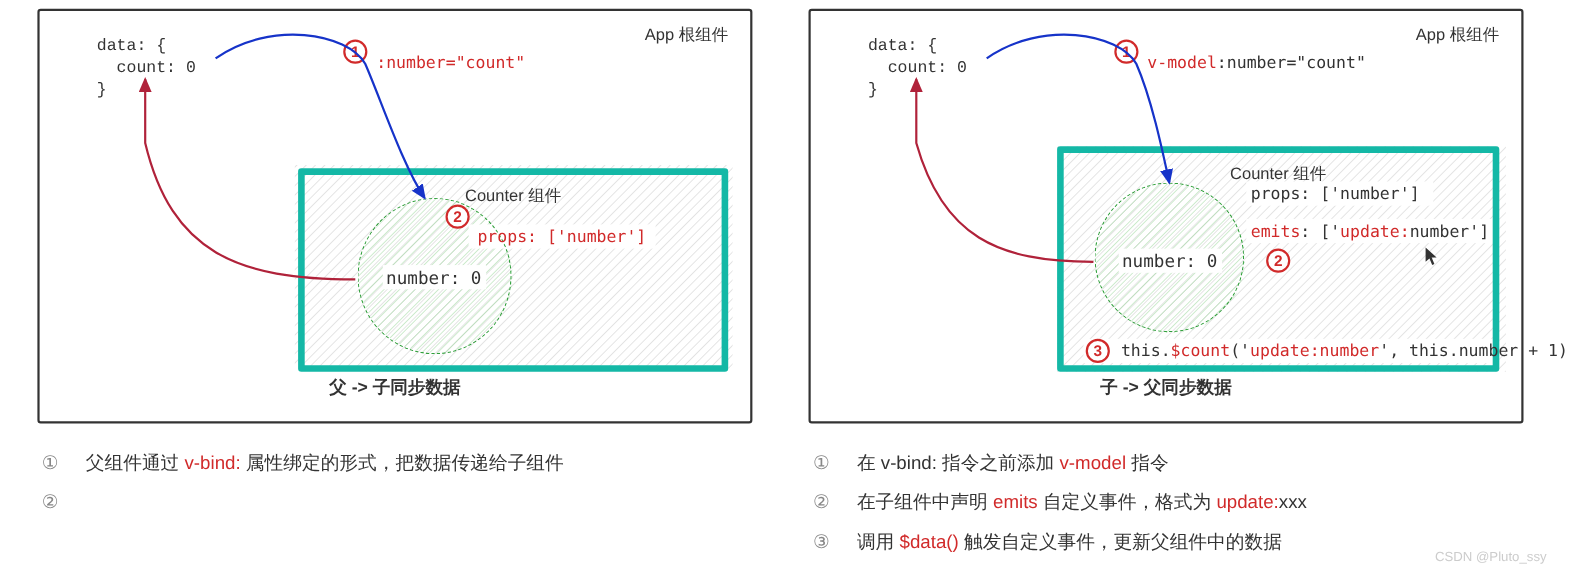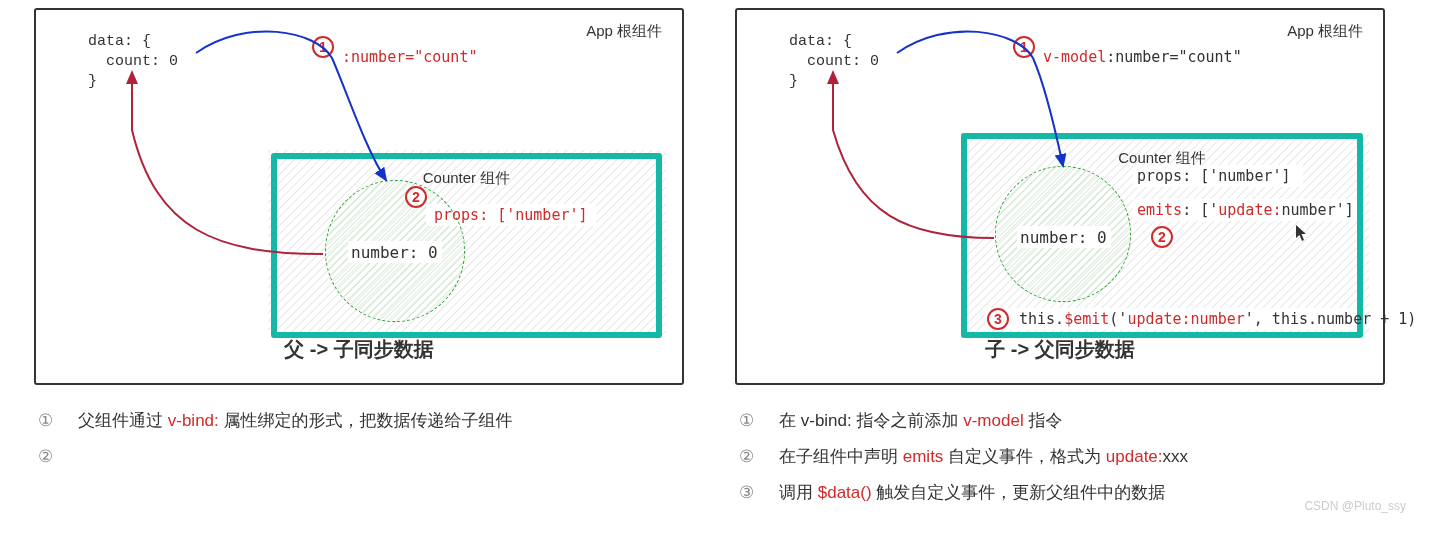--- a/index.html
+++ b/index.html
@@ -85,21 +85,21 @@
     color: #d12a2a;
     font-weight: bold;
     font-size: 14px;
     background: #fff;
     position: absolute;
   }
   .caption {
     position: absolute;
     bottom: 20px; left: 0; right: 0;
     text-align: center;
-    font-size: 20px;
+    font-size: 16px;
     font-weight: bold;
   }
   .bullets { margin-top: 14px; padding-left: 8px; }
   .bullets li {
     list-style: none;
     font-size: 17px;
     line-height: 36px;
     display: flex;
     align-items: baseline;
   }
@@ -216,21 +216,21 @@
           <div class="counter-title">Counter 组件</div>
         </div>
         <div class="green-circle" style="left:258px; top:156px; width:136px; height:136px;"></div>
         <div class="number-label" style="left:283px; top:218px;">number: 0</div>
 
         <div class="props-line" style="position:absolute; left:400px; top:157px; color:#333">props: ['number']</div>
         <div class="emits-line" style="position:absolute; left:400px; top:191px;"><span class="hl">emits</span><span>: ['</span><span class="hl">update:</span><span>number']</span></div>
         <span class="badge" style="left:414px; top:216px;">2</span>
 
         <span class="badge" style="left:250px; top:298px;">3</span>
-        <div class="emit-call" style="position:absolute; left:282px; top:300px;"><span>this.</span><span class="hl">$emit</span><span>('</span><span class="hl">update:number</span><span>', this.number + 1)</span></div>
+        <div class="emit-call" style="position:absolute; left:282px; top:300px;"><span>this.</span><span class="hl">$count</span><span>('</span><span class="hl">update:number</span><span>', this.number + 1)</span></div>
 
         <svg class="cursor-icon" style="left:558px; top:214px;" viewBox="0 0 14 18">
           <path d="M1 1 L1 14 L4.5 11 L7 17 L9 16 L6.5 10 L11 10 Z" fill="#333"></path>
         </svg>
 
         <svg class="arrows" width="660" height="385">
           <defs>
             <marker id="arrBlueR" markerWidth="8" markerHeight="8" refX="6" refY="3" orient="auto">
               <path d="M0,0 L7,3 L0,6 Z" fill="#1633c9"></path>
             </marker>

